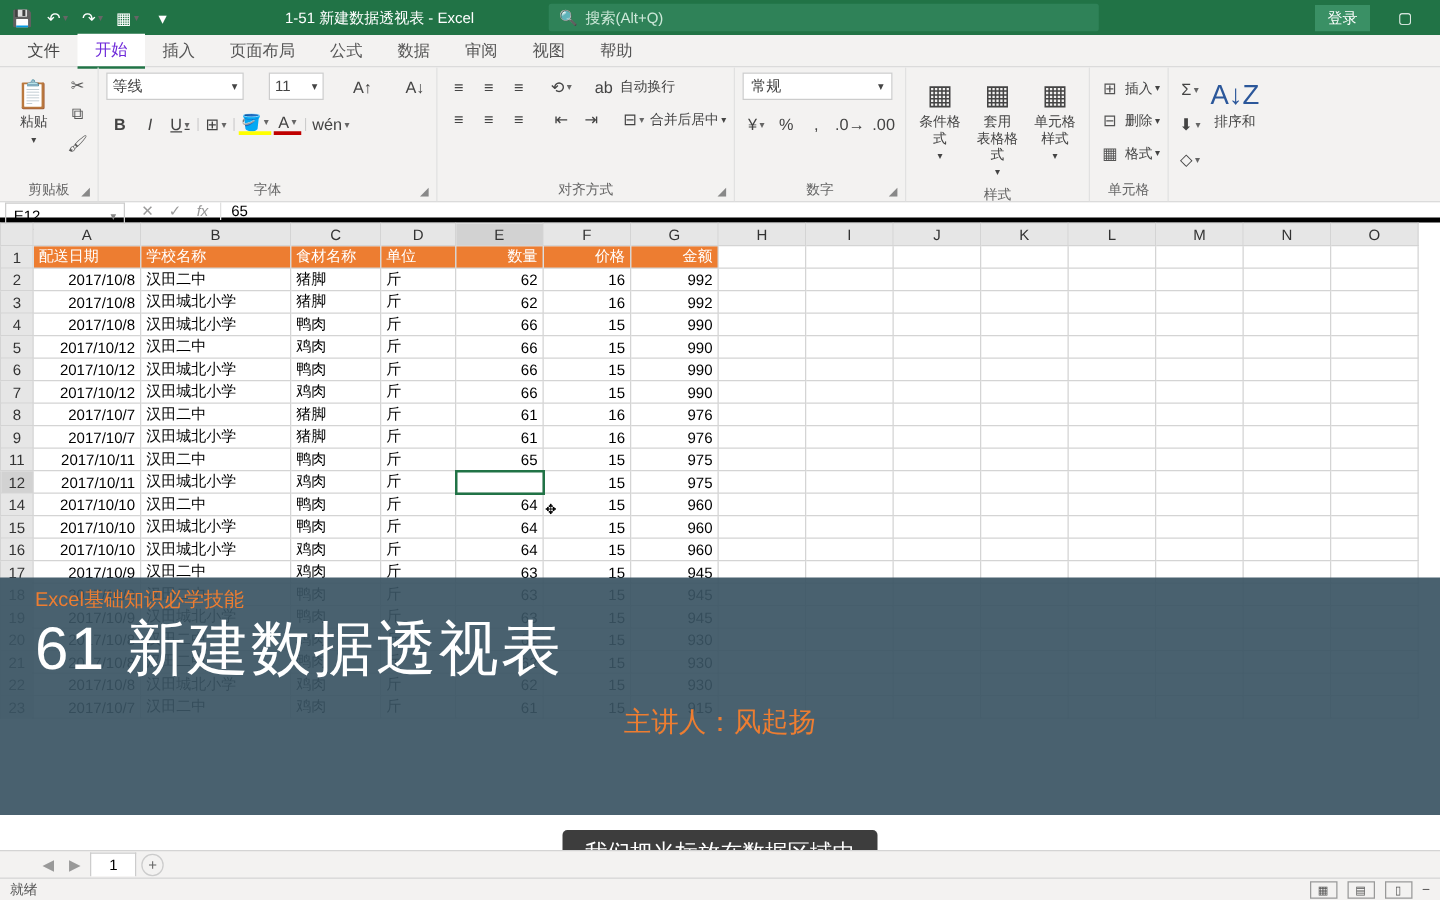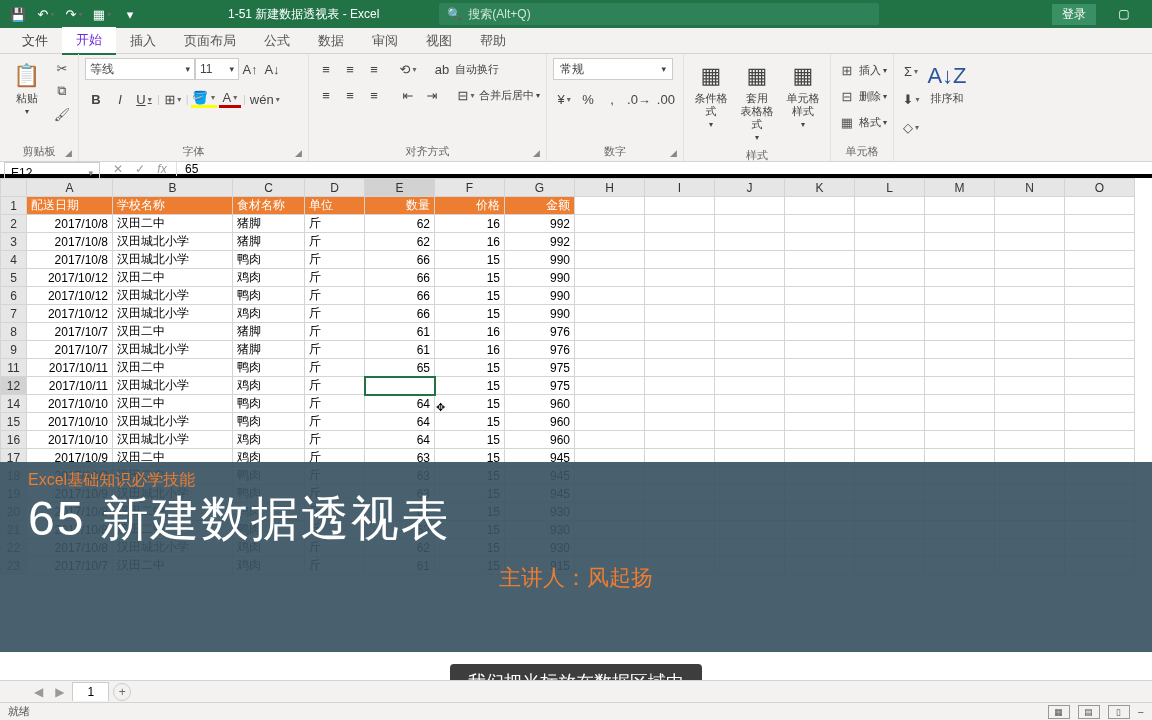--- a/index.html
+++ b/index.html
@@ -25,21 +25,21 @@
 
 .ribbon { height: 108px; background: #f3f2f1; display: flex; border-bottom: 1px solid #d4d4d4; font-size: 11px; color: #444; }
 .group { border-right: 1px solid #e1e1e1; display: flex; flex-direction: column; padding: 4px 6px 2px; }
 .group .body { flex: 1; display: flex; align-items: flex-start; gap: 4px; }
 .group .label { text-align: center; font-size: 11px; color: #666; padding-top: 2px; position: relative; }
 .group .label .launcher { position: absolute; right: 0; bottom: 1px; font-size: 9px; color: #888; }
 .bigbtn { display: flex; flex-direction: column; align-items: center; width: 42px; padding: 2px; text-align: center; font-size: 11px; line-height: 13px; }
 .bigbtn .ico { width: 30px; height: 30px; margin-bottom: 2px; display: flex; align-items: center; justify-content: center; font-size: 22px; }
 .smallstack { display: flex; flex-direction: column; gap: 3px; justify-content: center; }
 .smbtn { width: 20px; height: 20px; display: flex; align-items: center; justify-content: center; font-size: 13px; color: #555; }
-.fontrow { display: flex; gap: 0; align-items: center; margin-bottom: 4px; }
+.fontrow { display: flex; gap: 20px; align-items: center; margin-bottom: 4px; }
 .fontname { width: 110px; height: 22px; border: 1px solid #ccc; background: #fff; font-size: 12px; padding: 0 4px; display: flex; align-items: center; justify-content: space-between; }
 .fontsize { width: 44px; height: 22px; border: 1px solid #ccc; background: #fff; font-size: 12px; padding: 0 4px; display: flex; align-items: center; justify-content: space-between; }
 .btnrow { display: flex; gap: 2px; align-items: center; }
 .rbtn { min-width: 22px; height: 22px; display: flex; align-items: center; justify-content: center; font-size: 13px; color: #444; padding: 0 2px; }
 .rbtn.bold { font-weight: bold; }
 .rbtn.italic { font-style: italic; }
 .rbtn.underline { text-decoration: underline; }
 .dd::after { content: "▾"; font-size: 8px; margin-left: 2px; color: #666; }
 .colorbar { border-bottom: 3px solid; padding-bottom: 0; height: 18px; }
 .numfmt { width: 120px; height: 22px; border: 1px solid #ccc; background: #fff; font-size: 12px; padding: 0 6px; display: flex; align-items: center; justify-content: space-between; margin-bottom: 4px; }
@@ -688,21 +688,21 @@
           <td></td>
           <td></td>
         </tr>
       </tbody>
     </table>
   <div class="cursor-cross" style="left:436px;top:223px">✥</div>
 </div>
 
 <div class="overlay">
   <div class="sub1">Excel基础知识必学技能</div>
-  <div class="main">65 新建数据透视表</div>
+  <div class="main">61 新建数据透视表</div>
   <div class="presenter">主讲人：风起扬</div>
 </div>
 <div class="caption">我们把光标放在数据区域中</div>
 
 <div class="sheettabs">
   <span class="nav">◀</span>
   <span class="nav">▶</span>
   <div class="sheet">1</div>
   <div class="addsheet">+</div>
 </div>

